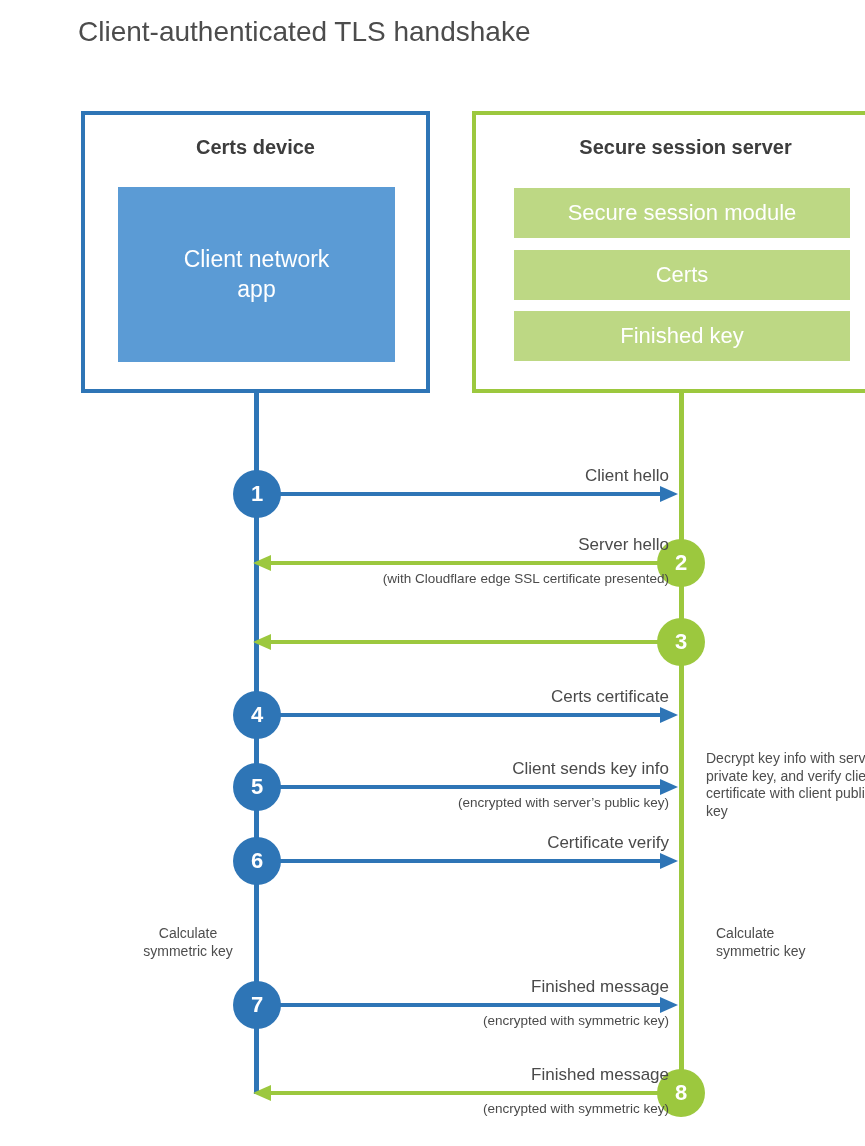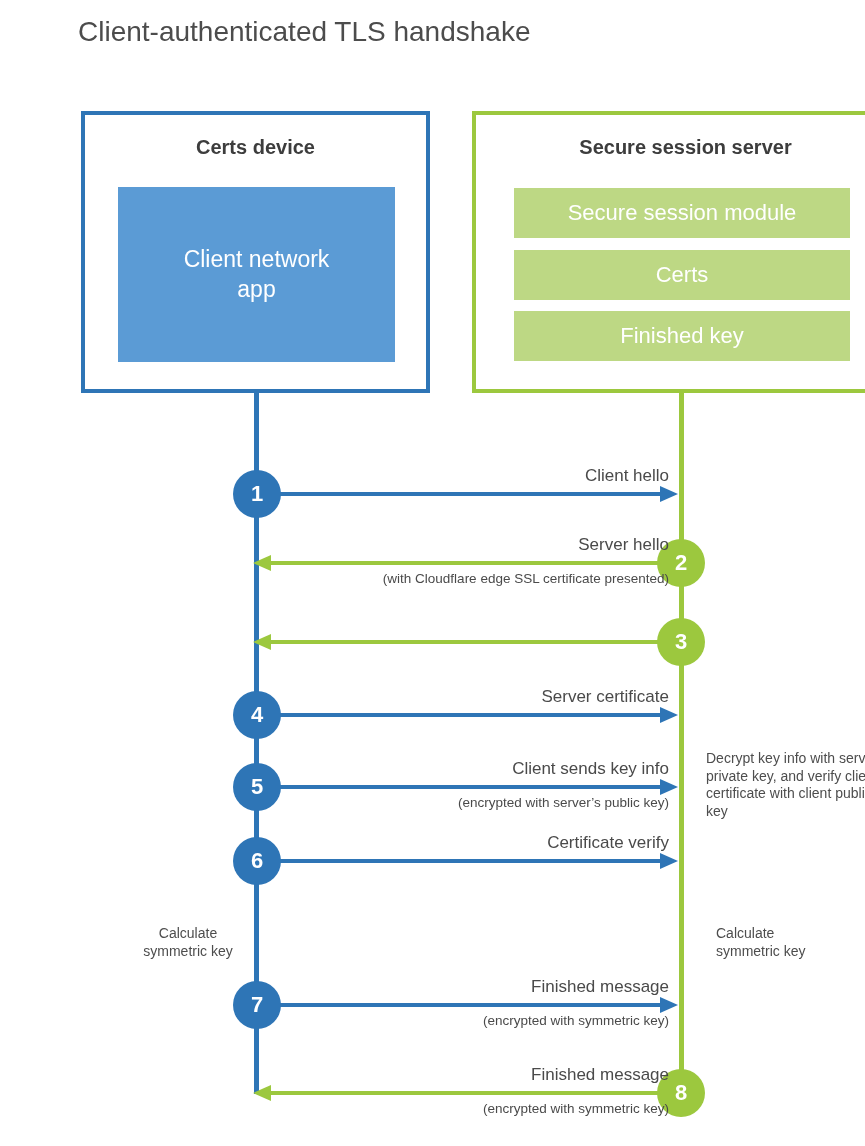--- a/index.html
+++ b/index.html
@@ -99,21 +99,21 @@
       <span>3</span>
     </div>
   <div class="abs shaft shaft-green" style="left:223px; top:640px; width:410px"></div>
   <div class="abs head head-left" style="left:205px; top:634px"></div>
 
   <div class="abs circle blue-bg" style="left:185px; top:691px">
       <span>4</span>
     </div>
   <div class="abs shaft shaft-blue" style="left:209px; top:713px; width:405px"></div>
   <div class="abs head head-right" style="left:612px; top:707px"></div>
-  <div class="abs arrow-label" style="top:687px">Server certificate</div>
+  <div class="abs arrow-label" style="top:687px">Certs certificate</div>
 
   <div class="abs circle blue-bg" style="left:185px; top:763px">
       <span>5</span>
     </div>
   <div class="abs shaft shaft-blue" style="left:209px; top:785px; width:405px"></div>
   <div class="abs head head-right" style="left:612px; top:779px"></div>
   <div class="abs arrow-label" style="top:759px">Client sends key info</div>
   <div class="abs arrow-sublabel" style="top:795px">(encrypted with server’s public key)</div>
 
   <div class="abs circle blue-bg" style="left:185px; top:837px">

